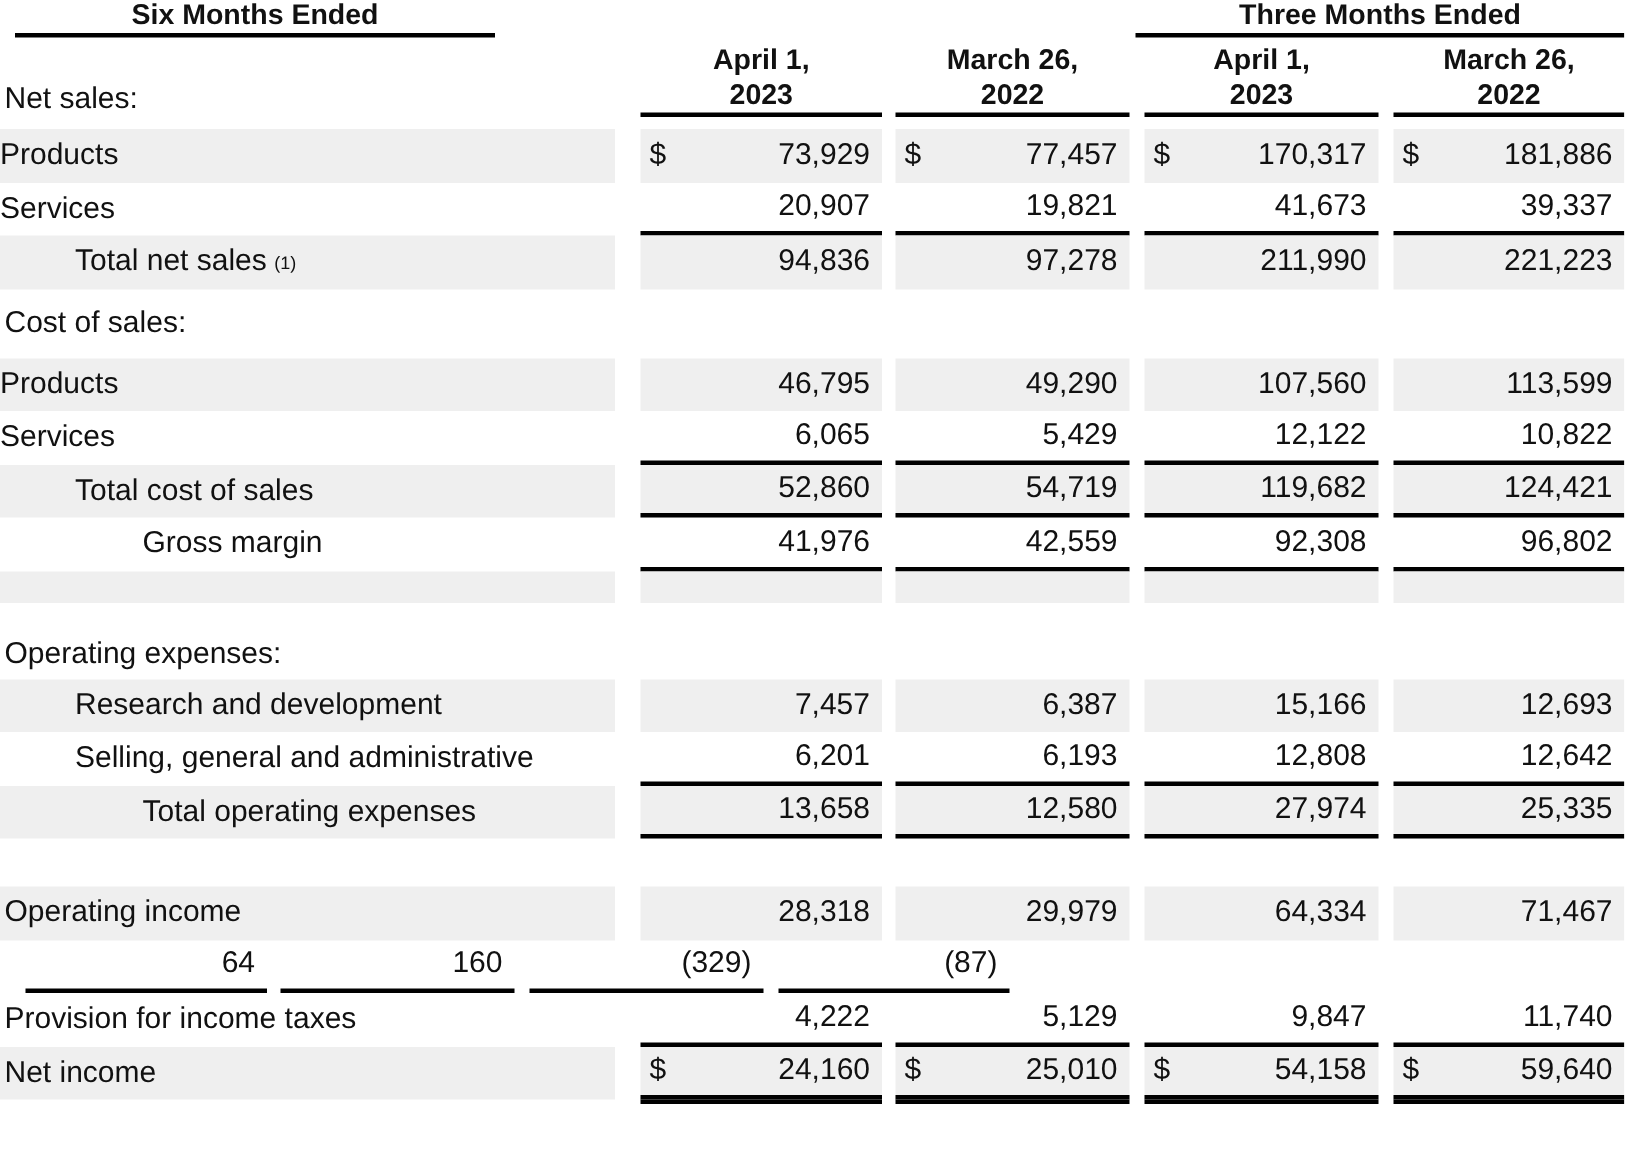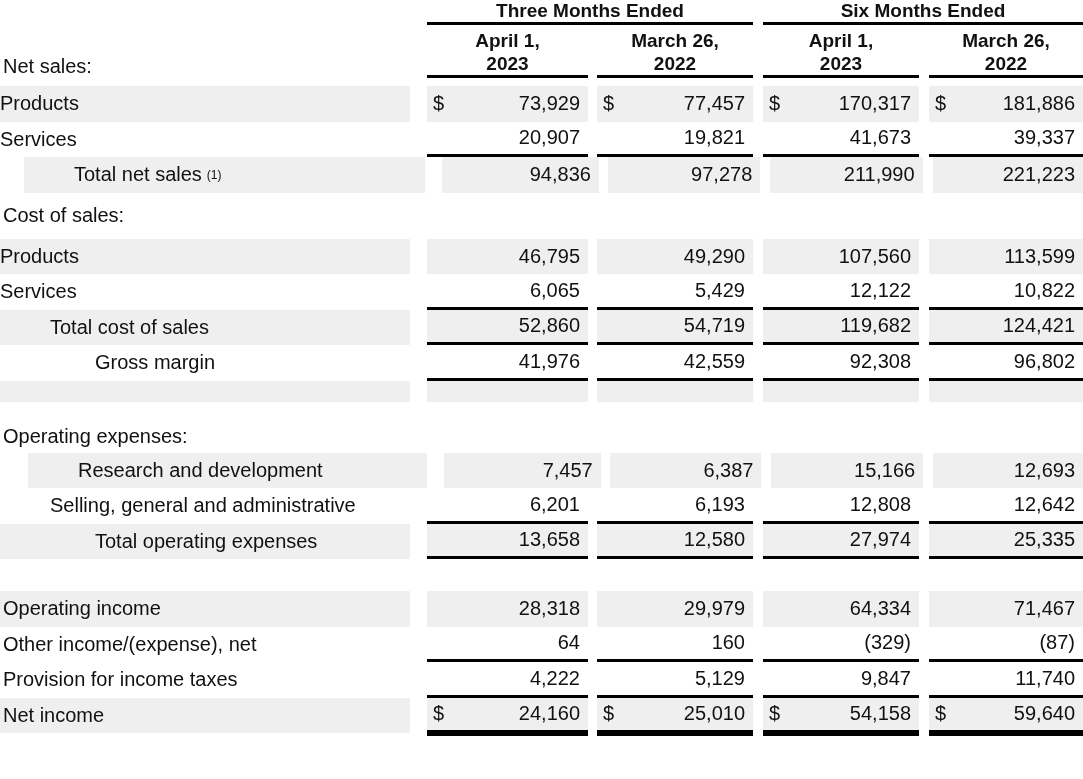--- a/index.html
+++ b/index.html
@@ -61,22 +61,22 @@
   }
   sup.fn{font-size:12px;margin-left:5px;}
 </style>
 </head>
 <body>
 
 <div class="page" style="--bg: #ffffff; --stripe: #efefef; --rule: #000000; --text: #111111;">
 
   <div class="hdr">
     <div class="hdr-groups">
+      <div class="hg hg2">Six Months Ended</div>
       <div class="hg hg1">Three Months Ended</div>
-      <div class="hg hg2">Six Months Ended</div>
     </div>
     <div class="hdr-cols">
       <div class="hc hc0">
         <span>April 1,</span>
         <span>2023</span>
       </div>
       <div class="hc hc1">
         <span>March 26,</span>
         <span>2022</span>
       </div>
@@ -124,21 +124,21 @@
         <div class="cell vc v1 ru-single">
           <span class="num">19,821</span>
         </div>
         <div class="cell vc v2 ru-single">
           <span class="num">41,673</span>
         </div>
         <div class="cell vc v3 ru-single">
           <span class="num">39,337</span>
         </div>
       </div>
-      <div class="row stripe" style="height: 35.5px; margin-left: 24px;">
+      <div class="row stripe" style="height: 35.5px;">
         <div class="cell label indent-2">
           <span>Total net sales</span>
           <sup class="fn">(1)</sup>
         </div>
         <div class="cell vc v0">
           <span class="num">94,836</span>
         </div>
         <div class="cell vc v1">
           <span class="num">97,278</span>
         </div>
@@ -242,21 +242,21 @@
       </div>
       <div class="row" style="height: 32px;">
         <div class="cell label indent-0">
           <span>Operating expenses:</span>
         </div>
         <div class="cell vc v0"></div>
         <div class="cell vc v1"></div>
         <div class="cell vc v2"></div>
         <div class="cell vc v3"></div>
       </div>
-      <div class="row stripe" style="height: 35.5px; padding-left: 28px;">
+      <div class="row stripe" style="height: 35.5px;">
         <div class="cell label indent-2">
           <span>Research and development</span>
         </div>
         <div class="cell vc v0">
           <span class="num">7,457</span>
         </div>
         <div class="cell vc v1">
           <span class="num">6,387</span>
         </div>
         <div class="cell vc v2">
@@ -318,23 +318,20 @@
           <span class="num">29,979</span>
         </div>
         <div class="cell vc v2">
           <span class="num">64,334</span>
         </div>
         <div class="cell vc v3">
           <span class="num">71,467</span>
         </div>
       </div>
       <div class="row" style="height: 35.5px;">
-        <div class="cell label indent-0">
-          <span>Other income/(expense), net</span>
-        </div>
         <div class="cell vc v0 ru-single">
           <span class="num">64</span>
         </div>
         <div class="cell vc v1 ru-single">
           <span class="num">160</span>
         </div>
         <div class="cell vc v2 ru-single">
           <span class="num">(329)</span>
         </div>
         <div class="cell vc v3 ru-single">

